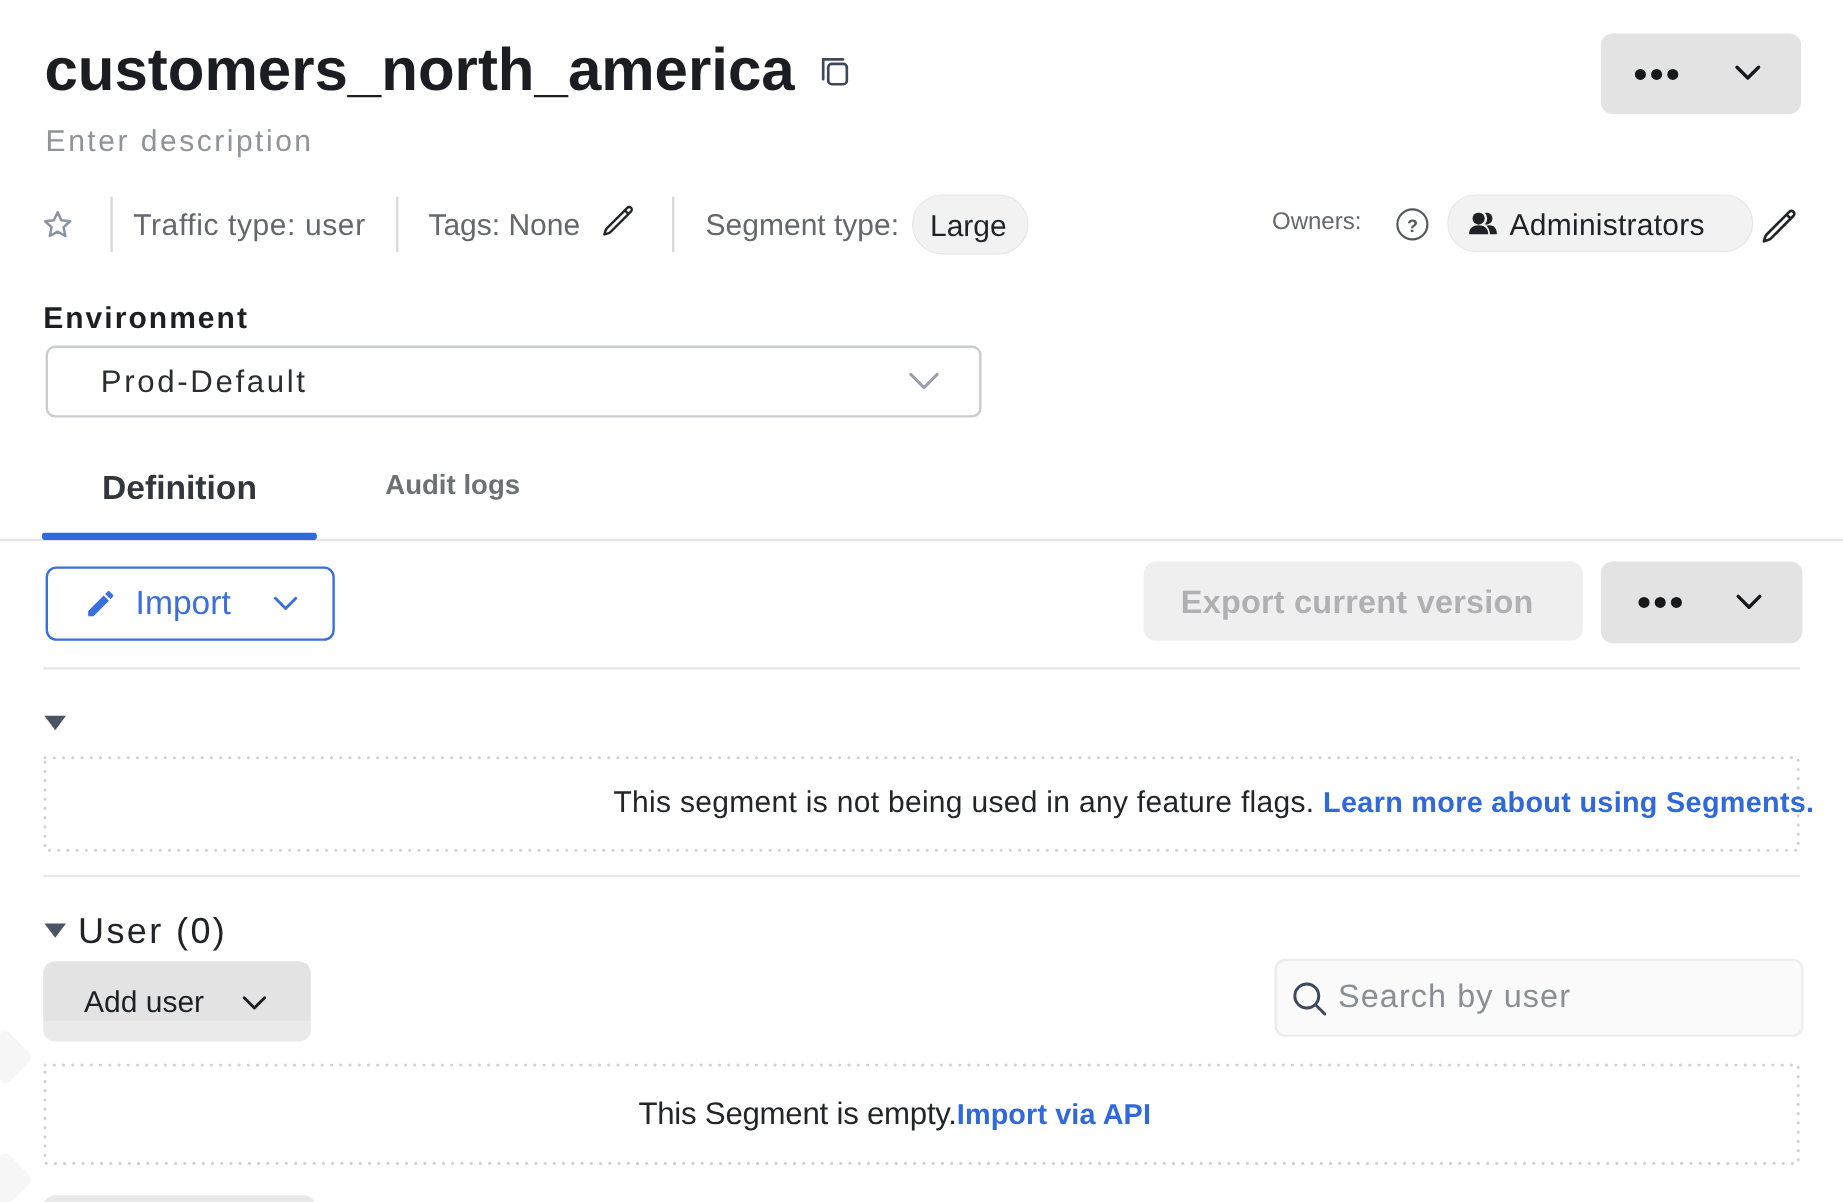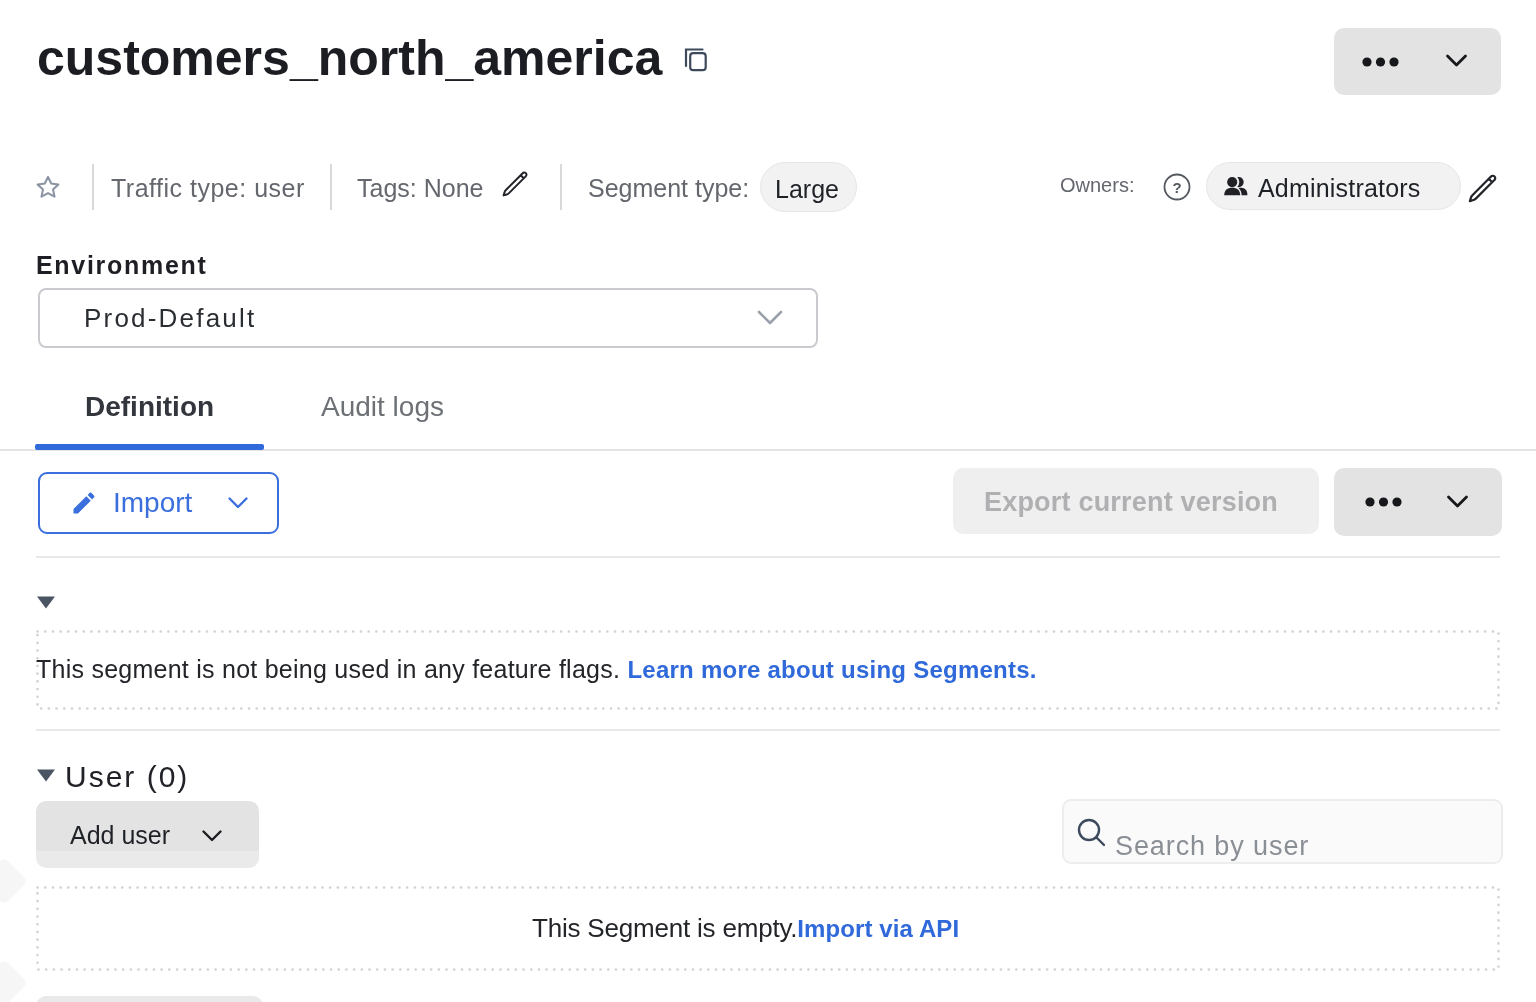--- a/index.html
+++ b/index.html
@@ -24,20 +24,21 @@
   <div class="abs" style="left:1334px; top:28px; width:167px; height:67px; background:#e3e3e4; border-radius:10px;"></div>
   <svg class="abs" style="left:1360px; top:55px;" width="48" height="14" viewBox="0 0 48 14" fill="#17181b">
     <circle cx="7" cy="7" r="4.6"></circle>
       <circle cx="20.5" cy="7" r="4.6"></circle>
       <circle cx="34" cy="7" r="4.6"></circle>
   </svg>
   <svg class="abs" style="left:1445px; top:53px;" width="23" height="16" viewBox="0 0 23 16" fill="none" stroke="#17181b" stroke-width="2.8" stroke-linecap="round" stroke-linejoin="round">
     <path d="M2.5 3 L11.5 12 L20.5 3"></path>
   </svg>
 
+  <div class="abs" style="left:38px; top:104px; font-size:25px; letter-spacing:2.1px; color:#8f939a;">Enter description</div>
 
   <svg class="abs" id="star" style="left:35px; top:174px;" width="26" height="26" viewBox="0 0 24 24" fill="none" stroke="#8a94a4" stroke-width="1.9" stroke-linejoin="round">
     <path d="M12 2.6 L14.9 8.8 L21.6 9.6 L16.6 14.2 L18 20.9 L12 17.6 L6 20.9 L7.4 14.2 L2.4 9.6 L9.1 8.8 Z"></path>
   </svg>
   <div class="abs" style="left:92px; top:164px; width:2px; height:46px; background:#d7d9db;"></div>
   <div class="abs gray" style="left:111px; top:174px; font-size:25px; letter-spacing:0.5px;">Traffic type: user</div>
   <div class="abs" style="left:330px; top:164px; width:2px; height:46px; background:#d7d9db;"></div>
   <div class="abs gray" style="left:357px; top:174px; font-size:25px;">Tags: None</div>
   <svg class="abs" style="left:501px; top:170px;" width="28" height="28" viewBox="0 0 24 24" fill="none" stroke="#22242a" stroke-width="1.7" stroke-linecap="round" stroke-linejoin="round">
     <path d="M16.86 4.49l1.69-1.69a1.88 1.88 0 112.65 2.65L6.83 19.82a4.5 4.5 0 01-1.9 1.13l-2.68.8.8-2.68a4.5 4.5 0 011.13-1.9L16.86 4.49zm0 0L19.5 7.13"></path>
@@ -67,21 +68,21 @@
   </svg>
 
   <div class="abs" style="left:36px; top:251px; font-size:25px; letter-spacing:1.7px; font-weight:bold; color:#1d1f24;">Environment</div>
   <div class="abs" style="left:38px; top:288px; width:780px; height:60px; border:2px solid #c9cbce; border-radius:8px;"></div>
   <div class="abs" style="left:60px; top:303px; font-size:26px; letter-spacing:2.2px; color:#2a2d31;margin-left:24px;">Prod-Default</div>
   <svg class="abs" style="left:755px; top:307px;" width="30" height="22" viewBox="0 0 30 22" fill="none" stroke="#9aa1ab" stroke-width="2.6" stroke-linecap="round" stroke-linejoin="round">
     <path d="M4 5 L15 16 L26 5"></path>
   </svg>
 
   <div class="abs" style="left:85px; top:391px; font-size:28px; font-weight:bold; color:#33363c;">Definition</div>
-  <div class="abs" style="left:321px; top:391px; font-size:28px; font-weight:normal; color:#6d7176;text-align:right;">Audit logs</div>
+  <div class="abs" style="left:321px; top:391px; font-size:23px; font-weight:bold; color:#6d7176;text-align:right;">Audit logs</div>
   <div class="abs" style="left:0px; top:449px; width:1536px; height:2px; background:#e4e4e5;"></div>
   <div class="abs" style="left:35px; top:444px; width:229px; height:6px; background:#3069da; border-radius:2px;"></div>
 
   <div class="abs" style="left:38px; top:472px; width:241px; height:62px; border:2px solid #3b6fdd; border-radius:9px;"></div>
   <svg class="abs" style="left:70px; top:489px;" width="28" height="28" viewBox="0 0 24 24" fill="#3b6fdd">
     <path d="M3 17.2 L3 21 L6.8 21 L17.8 10 L14 6.2 Z"></path>
     <path d="M20.7 7.1 C21.1 6.7 21.1 6.1 20.7 5.7 L18.3 3.3 C17.9 2.9 17.3 2.9 16.9 3.3 L15.1 5.1 L18.9 8.9 Z"></path>
   </svg>
   <div class="abs" style="left:113px; top:487px; font-size:28px; color:#3b6fdd;">Import</div>
   <svg class="abs" style="left:227px; top:496px;" width="22" height="15" viewBox="0 0 22 15" fill="none" stroke="#3b6fdd" stroke-width="2.4" stroke-linecap="round" stroke-linejoin="round">
@@ -101,41 +102,41 @@
   </svg>
 
   <div class="abs" style="left:36px; top:556px; width:1464px; height:2px; background:#e8e8e9;"></div>
 
   <svg class="abs" style="left:36px; top:595px;" width="20" height="15" viewBox="0 0 20 15">
       <path d="M1 1.5 L19 1.5 L10 13.5 Z" fill="#4a5462"></path>
     </svg>
   <svg class="abs" style="left:36px; top:630px;" width="1464" height="80">
       <rect x="1.5" y="1.5" width="1461" height="77" fill="none" stroke="#d2d2d2" stroke-width="2.6" stroke-dasharray="0.1 7.6" stroke-linecap="round"></rect>
     </svg>
-  <div class="abs" style="left:36px; top:655px; width:1464px; text-align:left; font-size:25px; letter-spacing:0.25px; color:#232529;">This segment is not being used in any feature flags. <span class="blue" style="font-weight:bold; font-size:24px;">Learn more about using Segments.</span></div>
+  <div class="abs" style="left:48px; top:655px; width:1464px; text-align:right; font-size:25px; letter-spacing:0.25px; color:#232529;">This segment is not being used in any feature flags. <span class="blue" style="font-weight:bold; font-size:24px;">Learn more about using Segments.</span></div>
 
   <div class="abs" style="left:36px; top:729px; width:1464px; height:2px; background:#e8e8e9;"></div>
 
   <svg class="abs" style="left:36px; top:768px;" width="20" height="15" viewBox="0 0 20 15">
       <path d="M1 1.5 L19 1.5 L10 13.5 Z" fill="#4a5462"></path>
     </svg>
   <div class="abs" style="left:65px; top:760px; font-size:30px; letter-spacing:2px; color:#202227;">User (0)</div>
 
   <div class="abs" style="left:36px; top:801px; width:223px; height:67px; border-radius:10px; background:linear-gradient(#e3e3e4 0 50px, #eaeaeb 50px 100%);"></div>
   <div class="abs ink" style="left:70px; top:821px; font-size:25px;">Add user</div>
   <svg class="abs" style="left:201px; top:829px;" width="22" height="15" viewBox="0 0 22 15" fill="none" stroke="#1b1d20" stroke-width="2.4" stroke-linecap="round" stroke-linejoin="round">
     <path d="M2.5 2.5 L11 11 L19.5 2.5"></path>
   </svg>
 
   <div class="abs" style="left:1062px; top:799px; width:441px; height:65px; background:#fafafa; border:2px solid #ededee; border-radius:9px;"></div>
   <svg class="abs" style="left:1076px; top:817px;" width="32" height="32" viewBox="0 0 32 32" fill="none" stroke="#3d4a5d" stroke-width="2.4" stroke-linecap="round">
     <circle cx="13" cy="13" r="10"></circle>
     <path d="M20.5 20.5 L28 28"></path>
   </svg>
-  <div class="abs" style="left:1115px; top:815px; font-size:27px; letter-spacing:0.9px; color:#8a8e95;margin-top:16px;">Search by user</div>
+  <div class="abs" style="left:1115px; top:815px; font-size:27px; letter-spacing:0.9px; color:#8a8e95;">Search by user</div>
 
   <svg class="abs" style="left:36px; top:886px;" width="1464" height="85">
       <rect x="1.5" y="1.5" width="1461" height="82" fill="none" stroke="#d2d2d2" stroke-width="2.6" stroke-dasharray="0.1 7.6" stroke-linecap="round"></rect>
     </svg>
   <div class="abs" style="left:532px; top:913px; font-size:26px; letter-spacing:-0.2px; color:#232529;">This Segment is empty.<span class="blue" style="font-weight:bold; font-size:24px; letter-spacing:0.1px;margin-top:28px;">Import via API</span></div>
 
   <div class="abs" style="left:36px; top:996px; width:227px; height:20px; border-radius:10px 10px 0 0; background:#e9e9ea;"></div>
   <div class="abs" style="left:-13px; top:864px; width:34px; height:34px; background:#f6f6f7; border-radius:6px; transform:rotate(45deg);"></div>
   <div class="abs" style="left:-13px; top:966px; width:34px; height:34px; background:#f6f6f7; border-radius:6px; transform:rotate(45deg);"></div>
 

